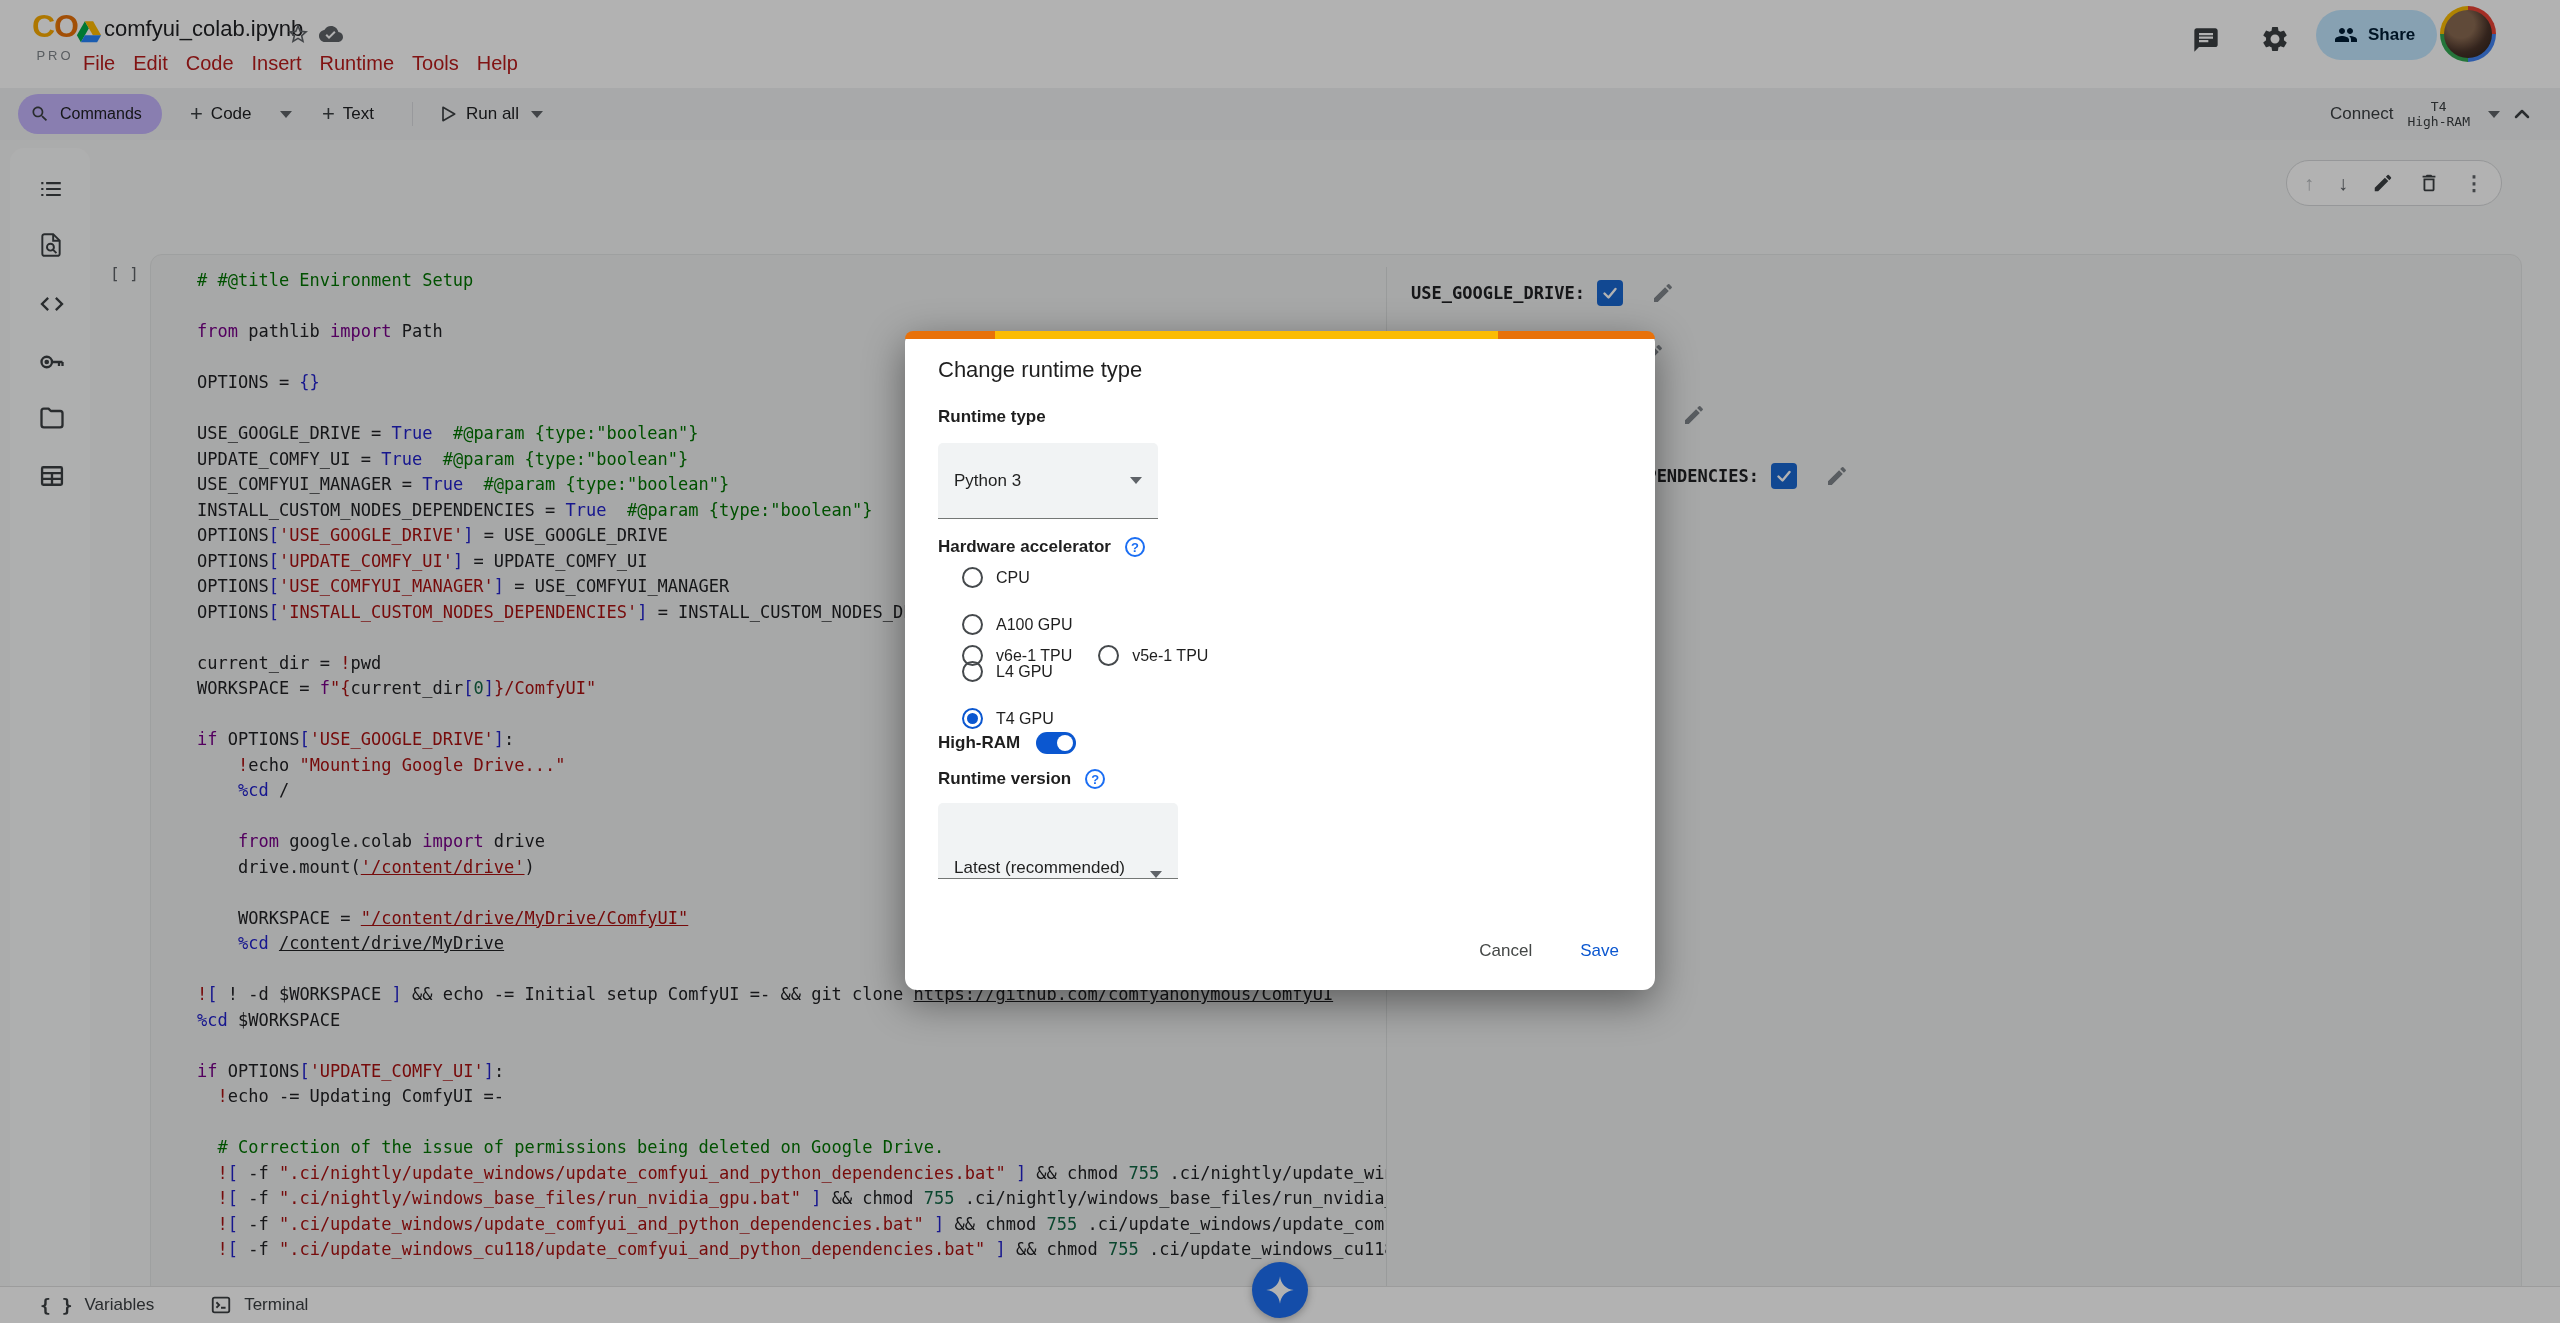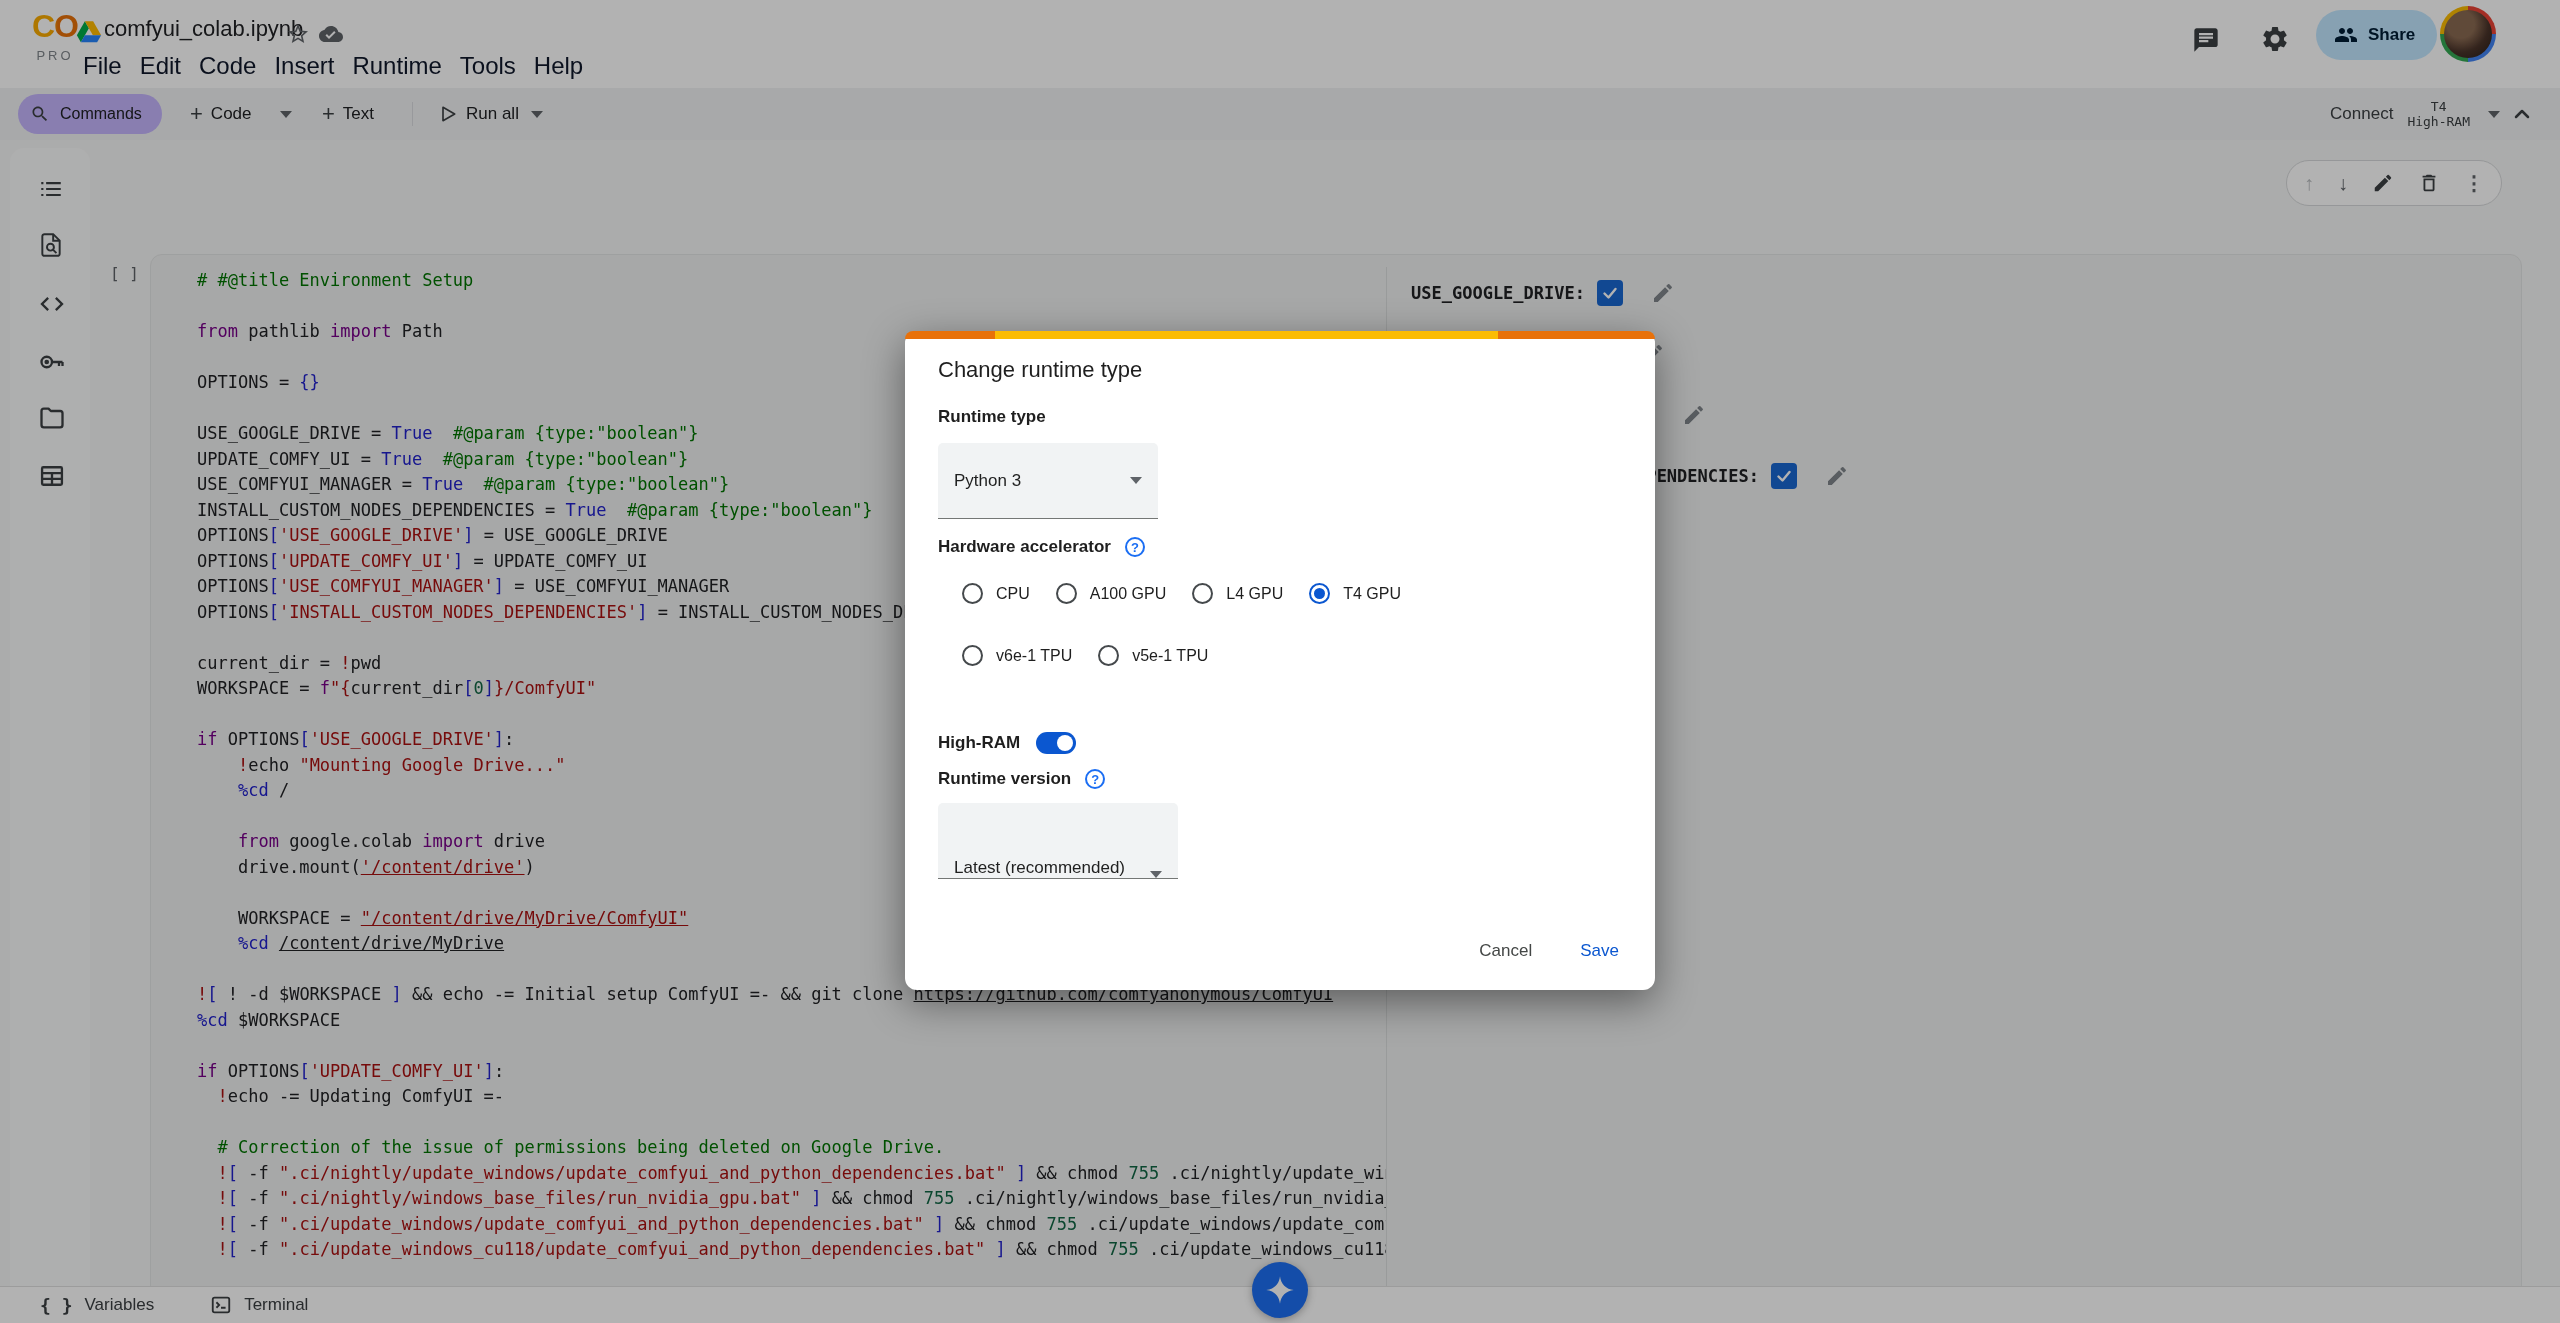--- a/index.html
+++ b/index.html
@@ -11,21 +11,21 @@
   .header { position:absolute; top:0; left:0; width:2560px; height:88px; background:#fff;padding-left:14px; }
   .logo-block { position:absolute; left:22px; top:4px; width:66px; text-align:center; }
   .logo-co { font-size:32px; font-weight:800; letter-spacing:-1px;
              background:linear-gradient(90deg,#F9AB00 45%,#E8710A 55%);
              -webkit-background-clip:text; background-clip:text; color:transparent; line-height:44px; }
   .logo-pro { font-size:13px; color:#80868b; letter-spacing:3px; font-weight:500; }
   .drive-ic { position:absolute; left:76px; top:20px; }
   .filename { position:absolute; left:104px; top:16px; font-size:22px; color:#202124; }
   .hd-ic { position:absolute; top:22px; cursor:pointer; }
   .menu-bar { position:absolute; left:74px; top:48px; display:flex; }
-  .menu-item { font-size:24px; color:#0f172a; padding:4px 9px; border-radius:4px; cursor:pointer; }
+  .menu-item { font-size:20px; color:#b91c1c; padding:4px 9px; border-radius:4px; cursor:pointer; }
   .share-pill { position:absolute; left:2316px; top:10px; height:50px; padding:0 22px 0 18px;
                 background:#c2e7ff; color:#001d35; border:none; border-radius:25px;
                 display:flex; align-items:center; gap:10px; font-size:17px; font-weight:600; cursor:pointer; }
   .avatar { position:absolute; left:2440px; top:6px; width:56px; height:56px; border-radius:50%;
             background:conic-gradient(#ea4335 0 25%, #4285f4 25% 50%, #34a853 50% 75%, #fbbc04 75% 100%);
             display:flex; align-items:center; justify-content:center; cursor:pointer; }
   .avatar-inner { width:48px; height:48px; border-radius:50%;
             background:radial-gradient(circle at 35% 30%, #8a6a52 0 30%, #4a342a 60%, #241a15 100%); }
 
   
@@ -380,21 +380,21 @@
     <div class="sec-label" style="top:76px;">Runtime type</div>
     <div class="select" style="top:112px;">
       <span class="val">Python 3</span>
       <span class="caret"></span>
     </div>
 
     <div class="sec-label" style="top:206px;">
       <span>Hardware accelerator</span>
       <span class="help-ic">?</span>
     </div>
-    <div class="radio-row" style="top:252px;" id="radio-row-1">
+    <div class="radio-row" style="top:236px;flex-direction:column;" id="radio-row-1">
         <div class="radio-item">
           <span class="radio"></span>
           <span class="radio-label">CPU</span>
         </div>
         <div class="radio-item">
           <span class="radio"></span>
           <span class="radio-label">A100 GPU</span>
         </div>
         <div class="radio-item">
           <span class="radio"></span>

